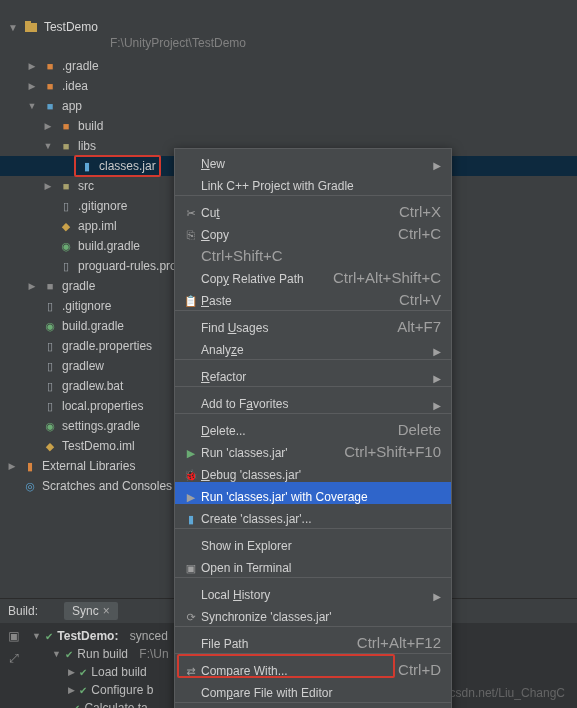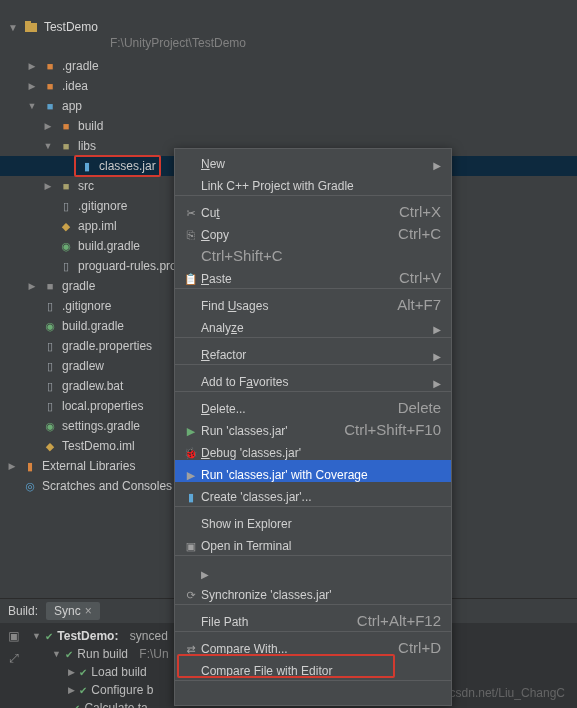--- a/index.html
+++ b/index.html
@@ -30,21 +30,21 @@
 .context-menu { position:absolute; left:174px; top:148px; width:278px; background:#46494b; border:1px solid #595b5d; box-shadow:0 2px 10px rgba(0,0,0,0.5); z-index:20; }
 .ctx-item { display:flex; align-items:flex-end; height:22px; padding:0 10px 0 6px; color:#d0d0d0; }
 .ctx-item.highlighted { background:#2f65ca; color:#fff; }
 .ctx-item .ctx-icon { width:20px; text-align:center; color:#a0a0a0; font-size:11px; }
 .ctx-item .ctx-label { flex:1; }
 .ctx-item .ctx-shortcut { color:#a0a0a0; font-size:15px; }
 .ctx-item .ctx-sub { color:#a0a0a0; font-size:10px; }
 .ctx-sep { height:1px; background:#5a5c5e; margin:2px 0; }
 .ulch { text-decoration:underline; }
 .bottom-panel { position:absolute; bottom:0; left:0; right:0; height:110px; background:#313335; border-top:1px solid #2b2b2b; }
-.bp-header { display:flex; align-items:center; height:24px; background:#3c3f41; padding:0 8px; gap:8px; }
+.bp-header { display:flex; align-items:center; height:24px; background:#3c3f41; padding:0 8px; gap:26px; }
 .bp-tab { background:#515658; color:#d0d0d0; padding:2px 8px; border-radius:2px; display:flex; align-items:flex-end; gap:4px; }
 .bp-body { display:flex; height:86px; }
 .bp-gutter { width:28px; display:flex; flex-direction:column; align-items:center; padding-top:6px; gap:8px; }
 .bp-tree { padding:4px 0; flex:1; }
 .bp-row { display:flex; align-items:center; height:18px; gap:4px; padding-left:4px; }
 .check { color:#6aab73; font-size:10px; }
 .bp-row .bold { color:#d6d6d6; font-weight:bold; }
 .watermark { position:absolute; bottom:8px; right:12px; color:#7a7a7a; font-size:12px; z-index:1; opacity:0.7; }
 svg { display:block; }
 </style>
@@ -217,20 +217,25 @@
   <div class="ctx-item">
       <span class="ctx-icon">⎘</span>
       <span class="ctx-label"><span class="ulch">C</span>opy</span>
       <span class="ctx-shortcut">Ctrl+C</span>
     </div>
   <div class="ctx-item">
       <span class="ctx-icon"></span>
       <span class="ctx-shortcut">Ctrl+Shift+C</span>
     </div>
   <div class="ctx-item">
+      <span class="ctx-icon"></span>
+      <span class="ctx-label">Cop<span class="ulch">y</span> Relative Path</span>
+      <span class="ctx-shortcut">Ctrl+Alt+Shift+C</span>
+    </div>
+  <div class="ctx-item">
       <span class="ctx-icon">📋</span>
       <span class="ctx-label"><span class="ulch">P</span>aste</span>
       <span class="ctx-shortcut">Ctrl+V</span>
     </div>
   <div class="ctx-sep"></div>
   <div class="ctx-item">
       <span class="ctx-icon"></span>
       <span class="ctx-label">Find <span class="ulch">U</span>sages</span>
       <span class="ctx-shortcut">Alt+F7</span>
     </div>
@@ -279,20 +284,21 @@
       <span class="ctx-icon"></span>
       <span class="ctx-label">Show in Explorer</span>
     </div>
   <div class="ctx-item">
       <span class="ctx-icon">▣</span>
       <span class="ctx-label">Open in Terminal</span>
     </div>
   <div class="ctx-sep"></div>
   <div class="ctx-item">
       <span class="ctx-icon"></span>
+      <span class="ctx-label">Local <span class="ulch">H</span>istory</span>
       <span class="ctx-sub">▶</span>
     </div>
   <div class="ctx-item">
       <span class="ctx-icon">⟳</span>
       <span class="ctx-label">Synchronize 'classes.jar'</span>
     </div>
   <div class="ctx-sep"></div>
   <div class="ctx-item">
       <span class="ctx-icon"></span>
       <span class="ctx-label">File Path</span>

